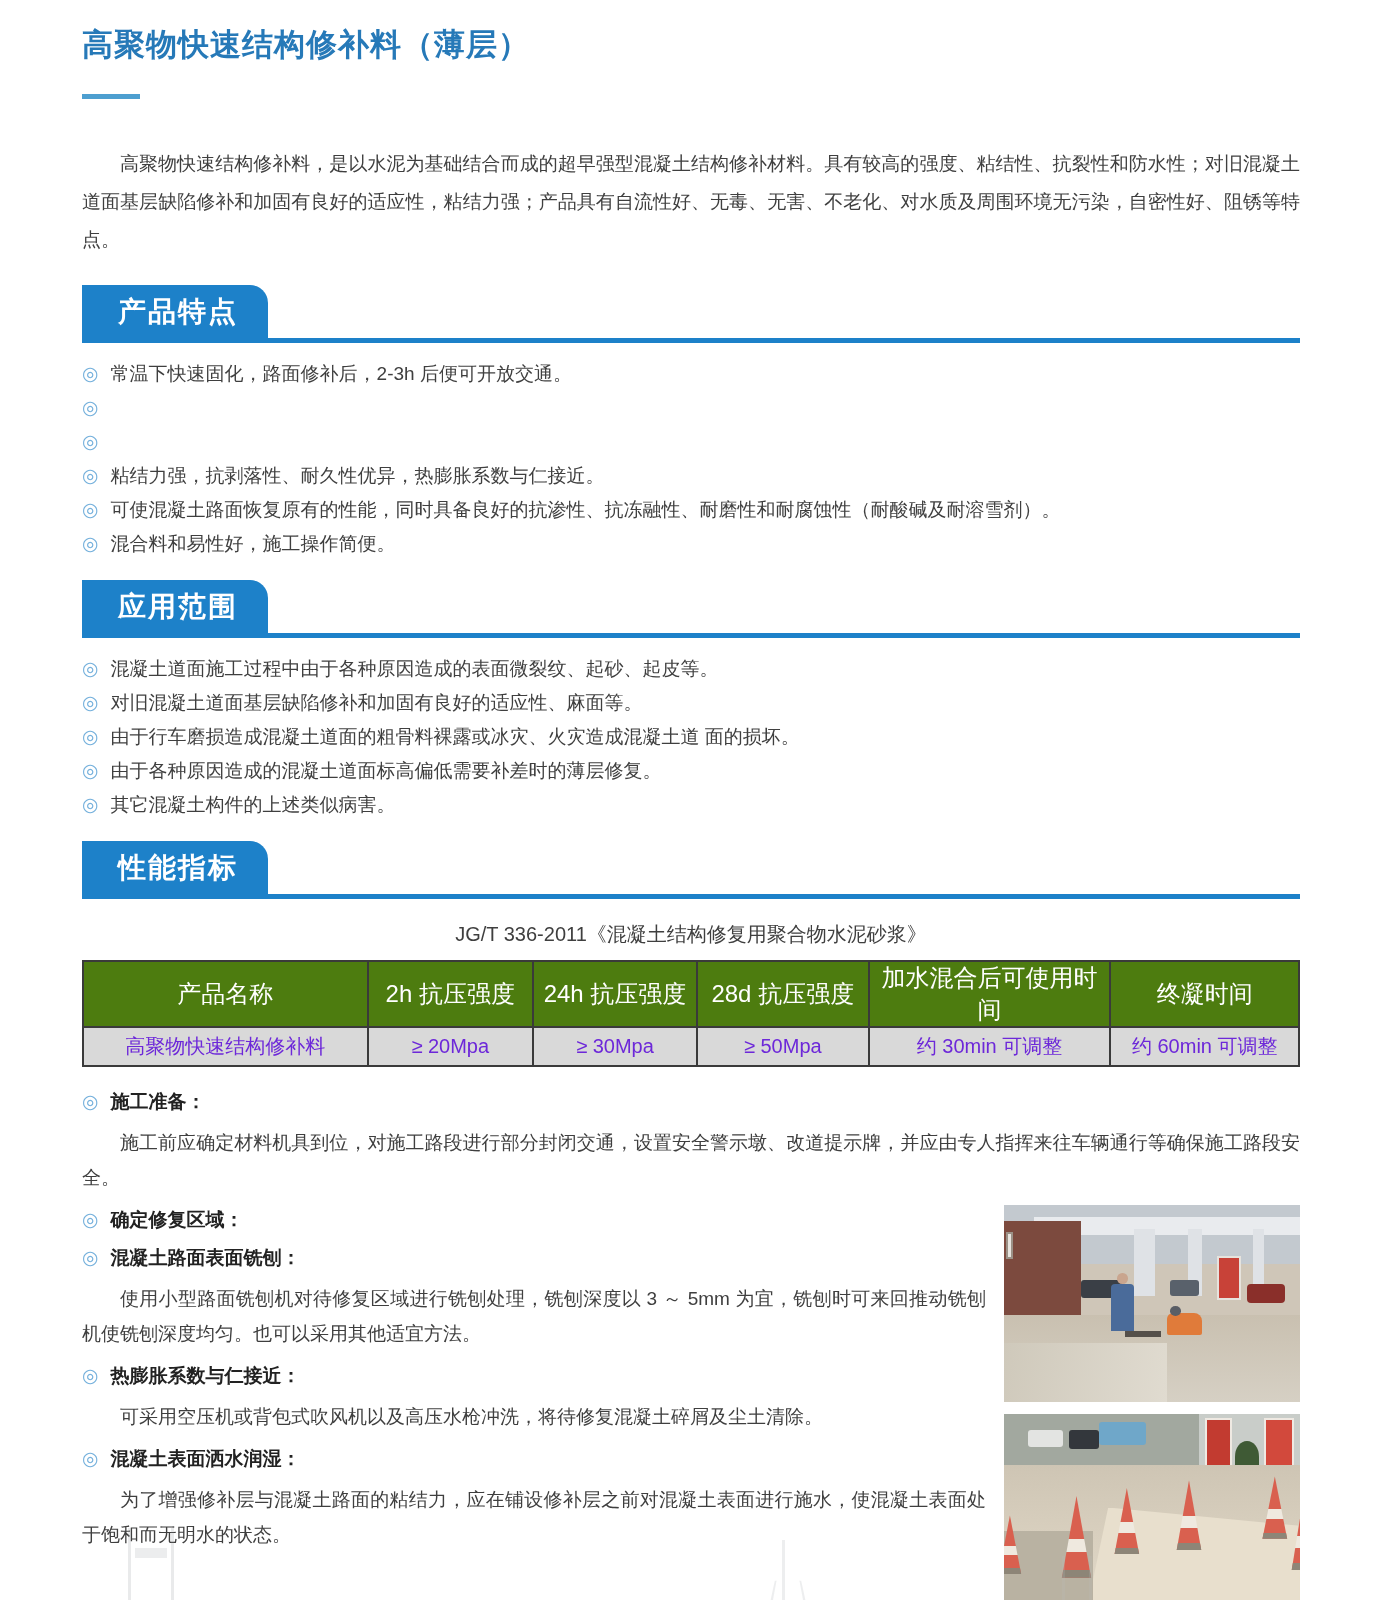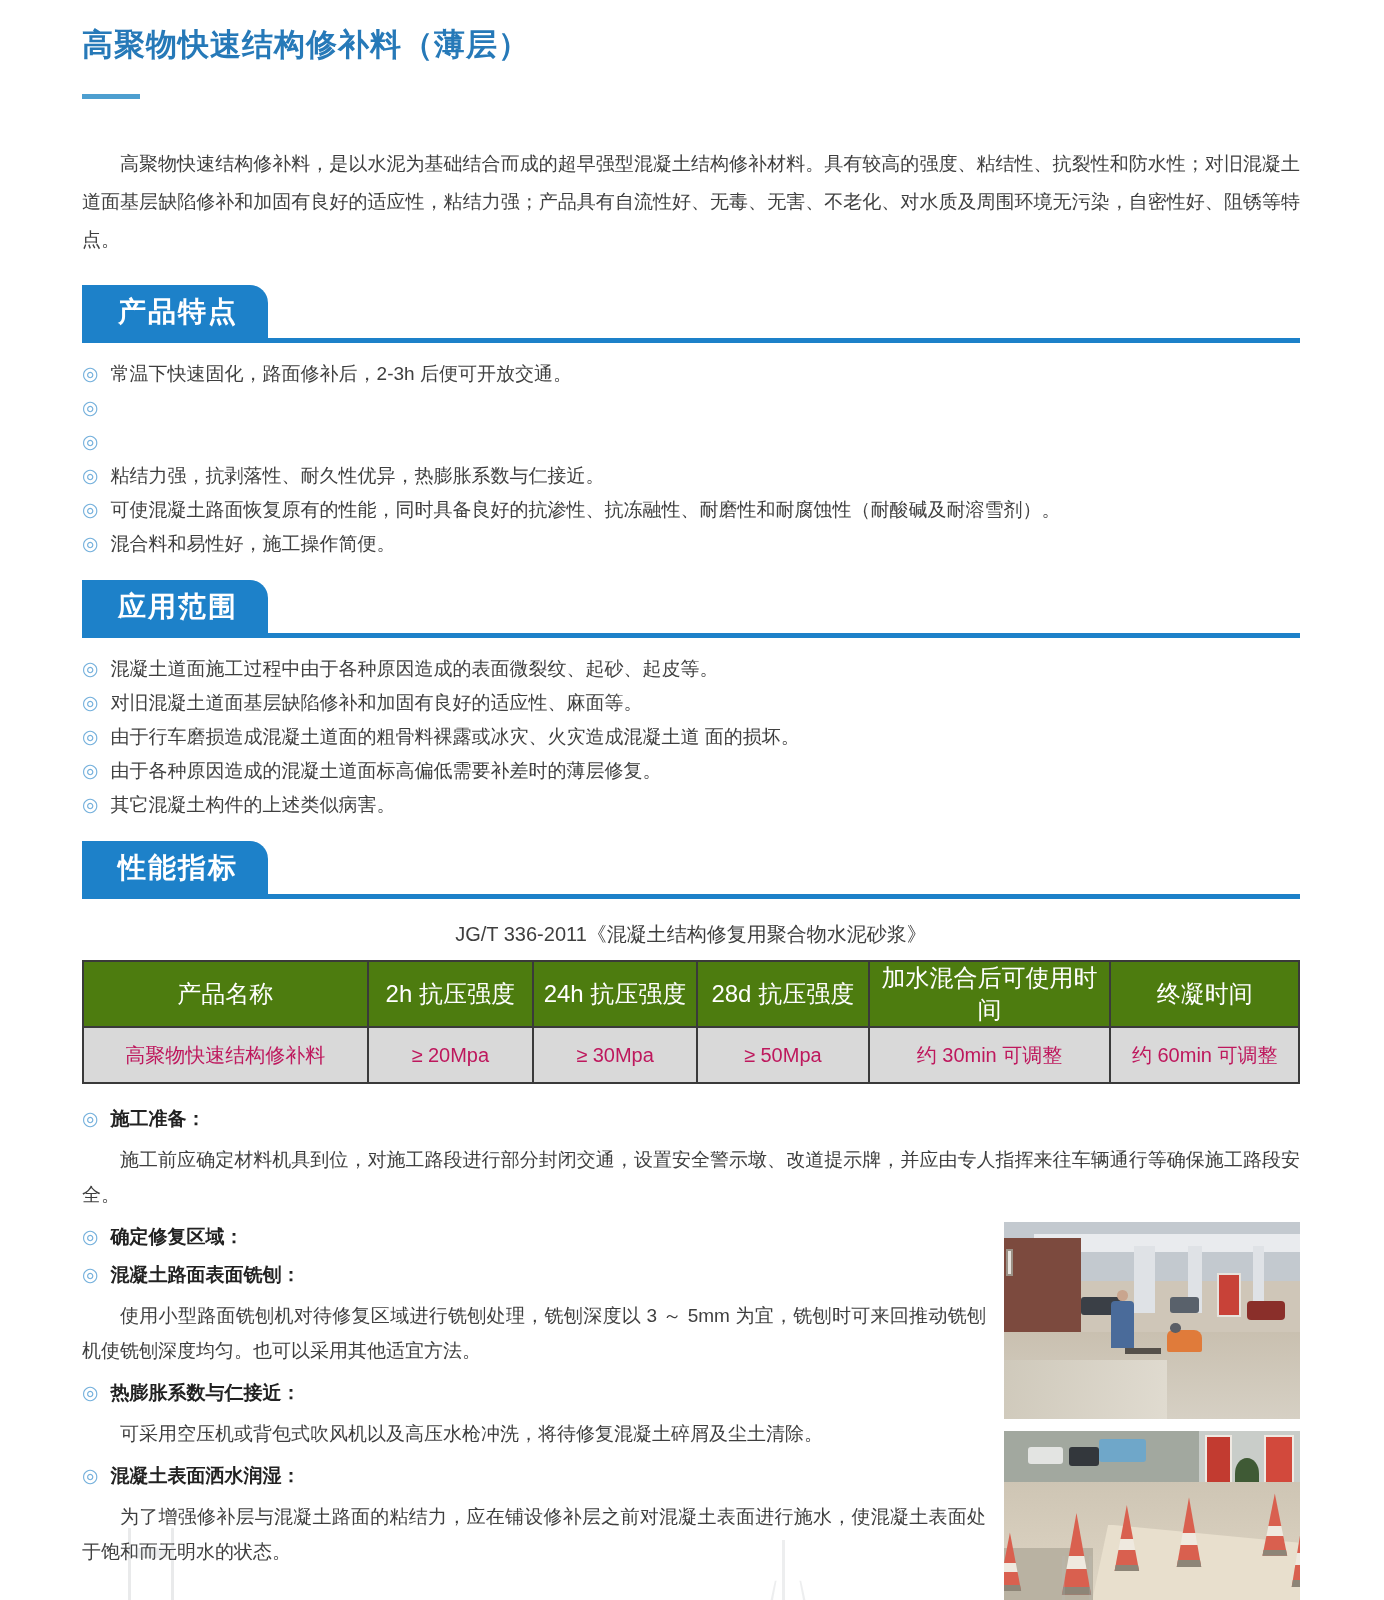--- a/index.html
+++ b/index.html
@@ -30,21 +30,21 @@
   .bullet-list { margin-top: 20px; }
   .bullet-item { display: flex; align-items: flex-start; margin-bottom: 13px; font-size: 19px; line-height: 21px; }
   .bullet-mark { color: #74b0dc; font-size: 19px; margin-right: 12px; flex: none; }
   .bullet-text { color: #3f3f3f; }
 
   
   .standard-line { text-align: center; font-size: 20px; margin-top: 22px; color: #3f3f3f; }
   table.perf { width: 100%; border-collapse: collapse; margin-top: 12px; table-layout: fixed; }
   table.perf th, table.perf td { border: 2px solid #3a3a3a; text-align: center; font-weight: normal; }
   table.perf th { background: #4d7c0f; color: #ffffff; font-size: 24px; height: 37px; }
-  table.perf td { background: #d9d9d9; color: #be185d; font-size: 20px; height: 56px; }
+  table.perf td { background: #d9d9d9; color: #6d28d9; font-size: 20px; height: 39px; }
   col.c1 { width: 23.4%; } col.c2 { width: 13.6%; } col.c3 { width: 13.5%; }
   col.c4 { width: 14.1%; } col.c5 { width: 19.9%; } col.c6 { width: 15.5%; }
 
   
   .process-body { margin-top: 22px; font-size: 19px; }
   .step-label { display: flex; align-items: flex-start; margin-top: 12px; margin-bottom: 10px; }
   .step-label .bullet-mark { margin-top: 1px; }
   .step-label b { color: #222222; font-size: 19px; font-weight: bold; }
   .step-text { font-size: 19px; line-height: 35px; text-align: justify; color: #3f3f3f; }
   .step-text.indent { text-indent: 2em; }

